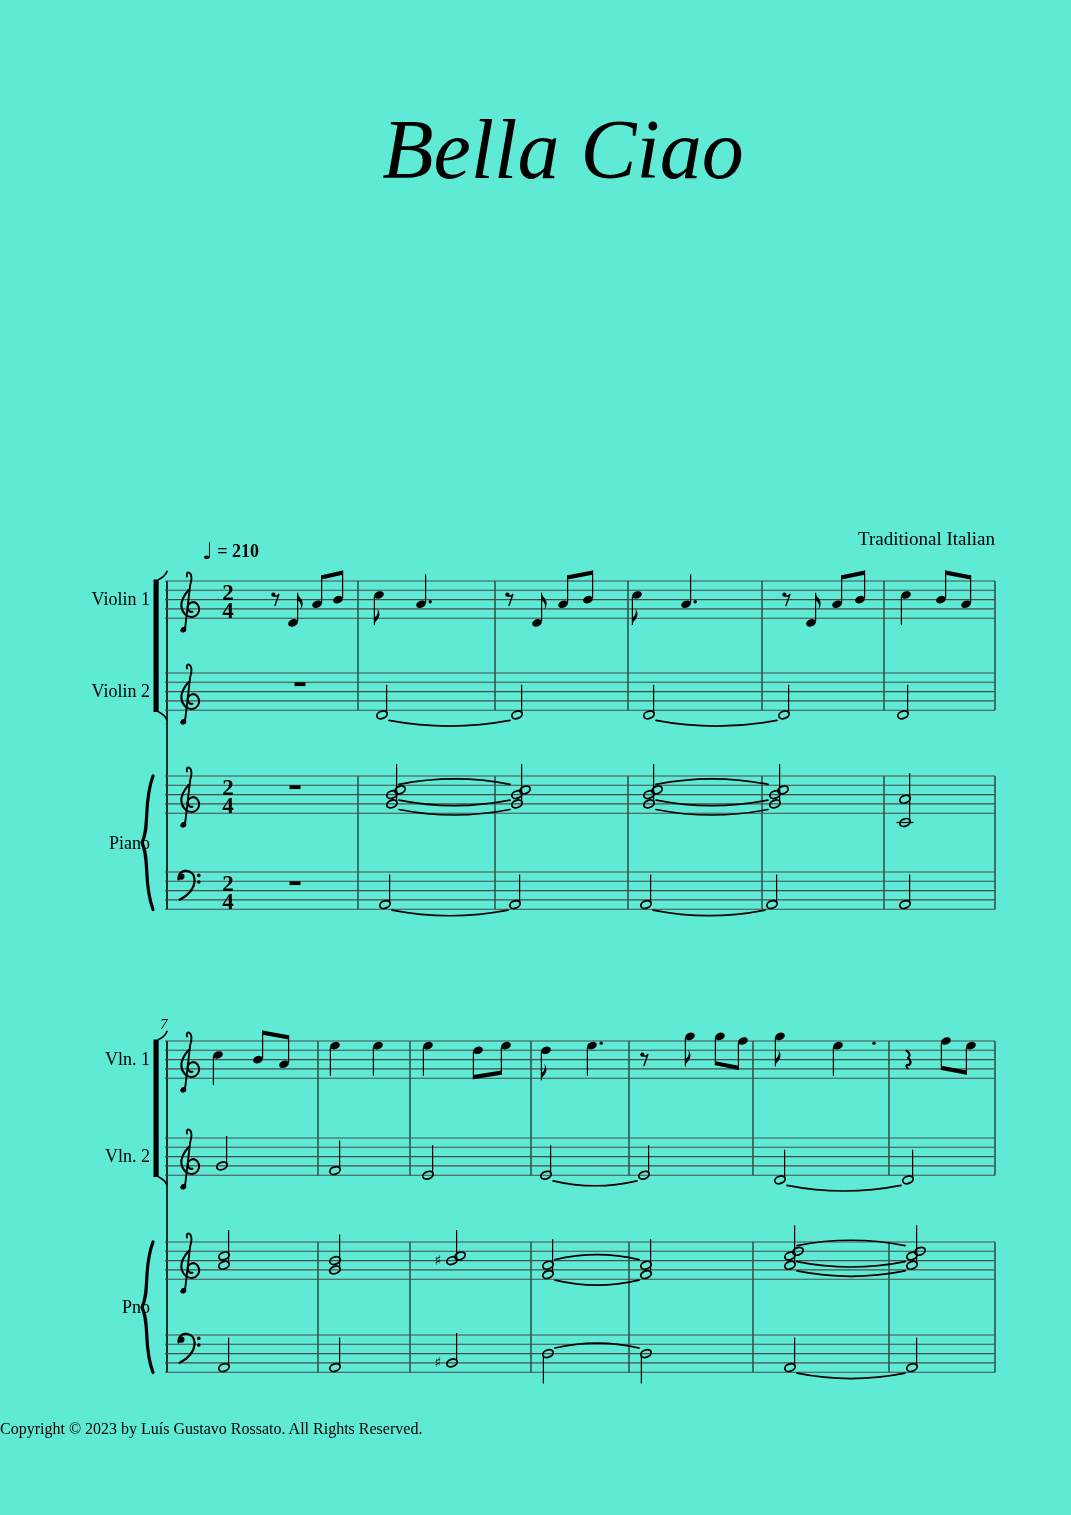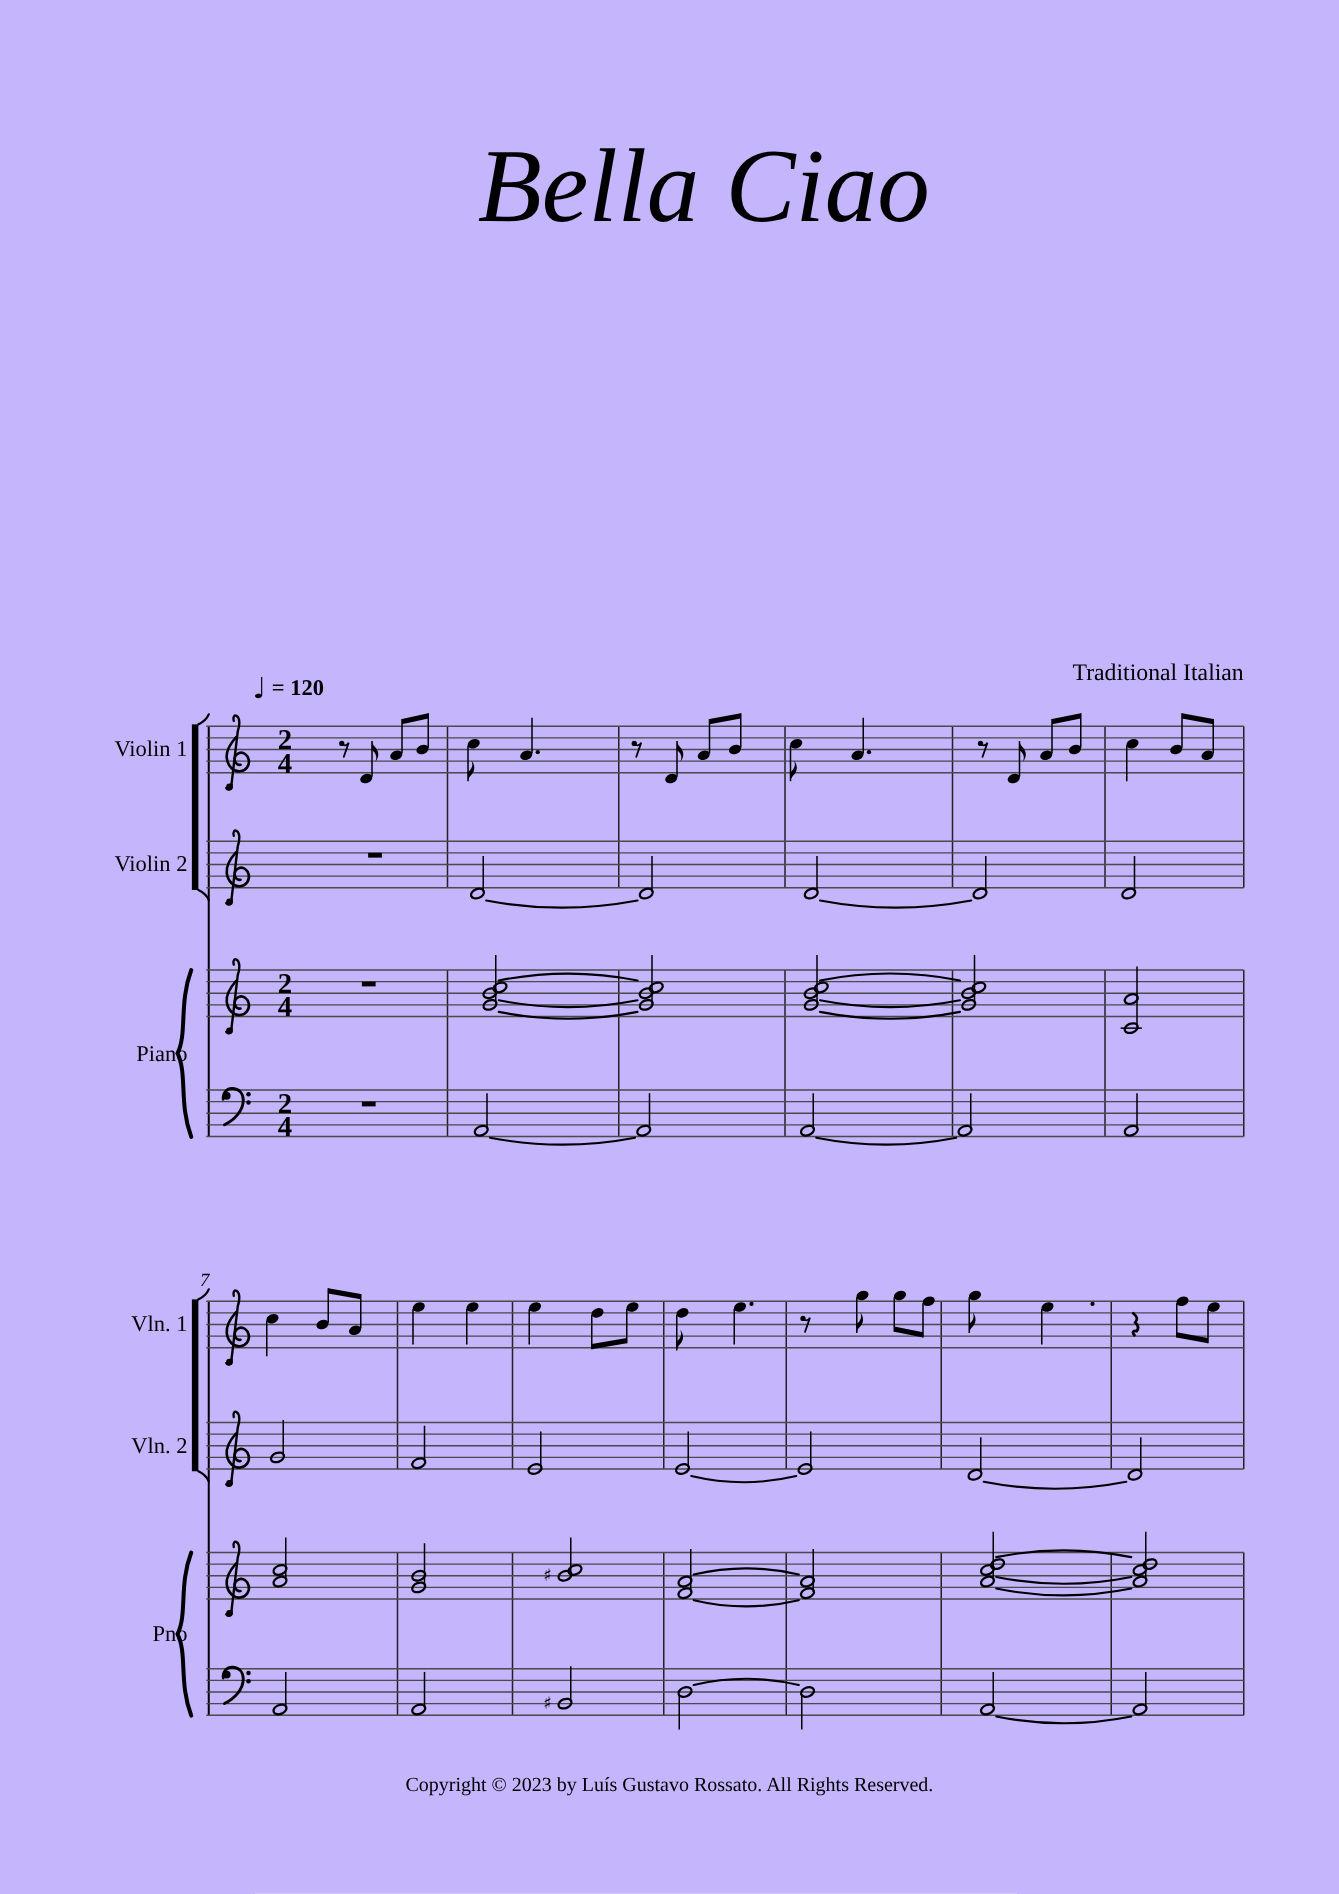--- a/index.html
+++ b/index.html
@@ -1,32 +1,32 @@
 <!DOCTYPE html>
 <html><head>
 <meta charset="utf-8">
 <style>
   html,body{margin:0;padding:0;background:#e8e8e8;}
-  #page{position:relative;width:1071px;height:1515px;background:#c4b5fd;margin:0 auto;
+  #page{position:relative;width:1071px;height:1515px;background:#5eead4;margin:0 auto;
         font-family:"Liberation Serif",serif;color:#000;overflow:hidden;}
   .title{position:absolute;left:563px;top:108px;transform:translateX(-50%);
          font-size:84px;font-style:italic;font-weight:normal;white-space:nowrap;line-height:1;}
   .credit{position:absolute;right:76px;top:498px;font-size:19px;margin-top:30px;}
   .tempo{position:absolute;left:202px;top:538px;font-weight:bold;font-size:18px;white-space:nowrap;}
   .tempo .note-glyph{font-family:"DejaVu Sans",sans-serif;font-size:23px;font-weight:bold;vertical-align:-2px;}
-  .copyright{position:absolute;left:0;right:0;top:1420px;text-align:center;font-size:16px;}
+  .copyright{position:absolute;left:0;right:0;top:1420px;font-size:16px;}
   #score{position:absolute;left:0;top:0;}
 </style>
 </head>
 <body>
 
 <div id="page">
   <div class="title">Bella Ciao</div>
   <div class="credit">Traditional Italian</div>
-  <div class="tempo"><span class="note-glyph">♩</span><span> = 120</span></div>
+  <div class="tempo"><span class="note-glyph">♩</span><span> = 210</span></div>
   <svg id="score" width="1071" height="1515" viewBox="0 0 1071 1515">
       <g>
         <line x1="167" y1="581" x2="167" y2="909.2" stroke="#000000" stroke-width="1.6"></line>
         <rect x="153.5" y="579.5" width="5.2" height="132.5" fill="#000000"></rect>
         <path d="M 158.7 579.5 C 163 577.5 165.5 575 167 571.5" stroke="#000000" stroke-width="1.8" fill="none" stroke-linecap="round"></path>
         <path d="M 158.7 712 C 163 714 165.5 716.5 167 720" stroke="#000000" stroke-width="1.8" fill="none" stroke-linecap="round"></path>
         <path d="M 153 776 C 143 802.7 150 826.73 142 842.75 C 150 858.77 143 882.8 153 909.5" stroke="#000000" stroke-width="3.2" fill="none" stroke-linecap="round"></path>
         <line x1="358" y1="581" x2="358" y2="710.2" stroke="#222" stroke-width="1.2"></line>
         <line x1="358" y1="776" x2="358" y2="909.2" stroke="#222" stroke-width="1.2"></line>
         <line x1="495" y1="581" x2="495" y2="710.2" stroke="#222" stroke-width="1.2"></line>

